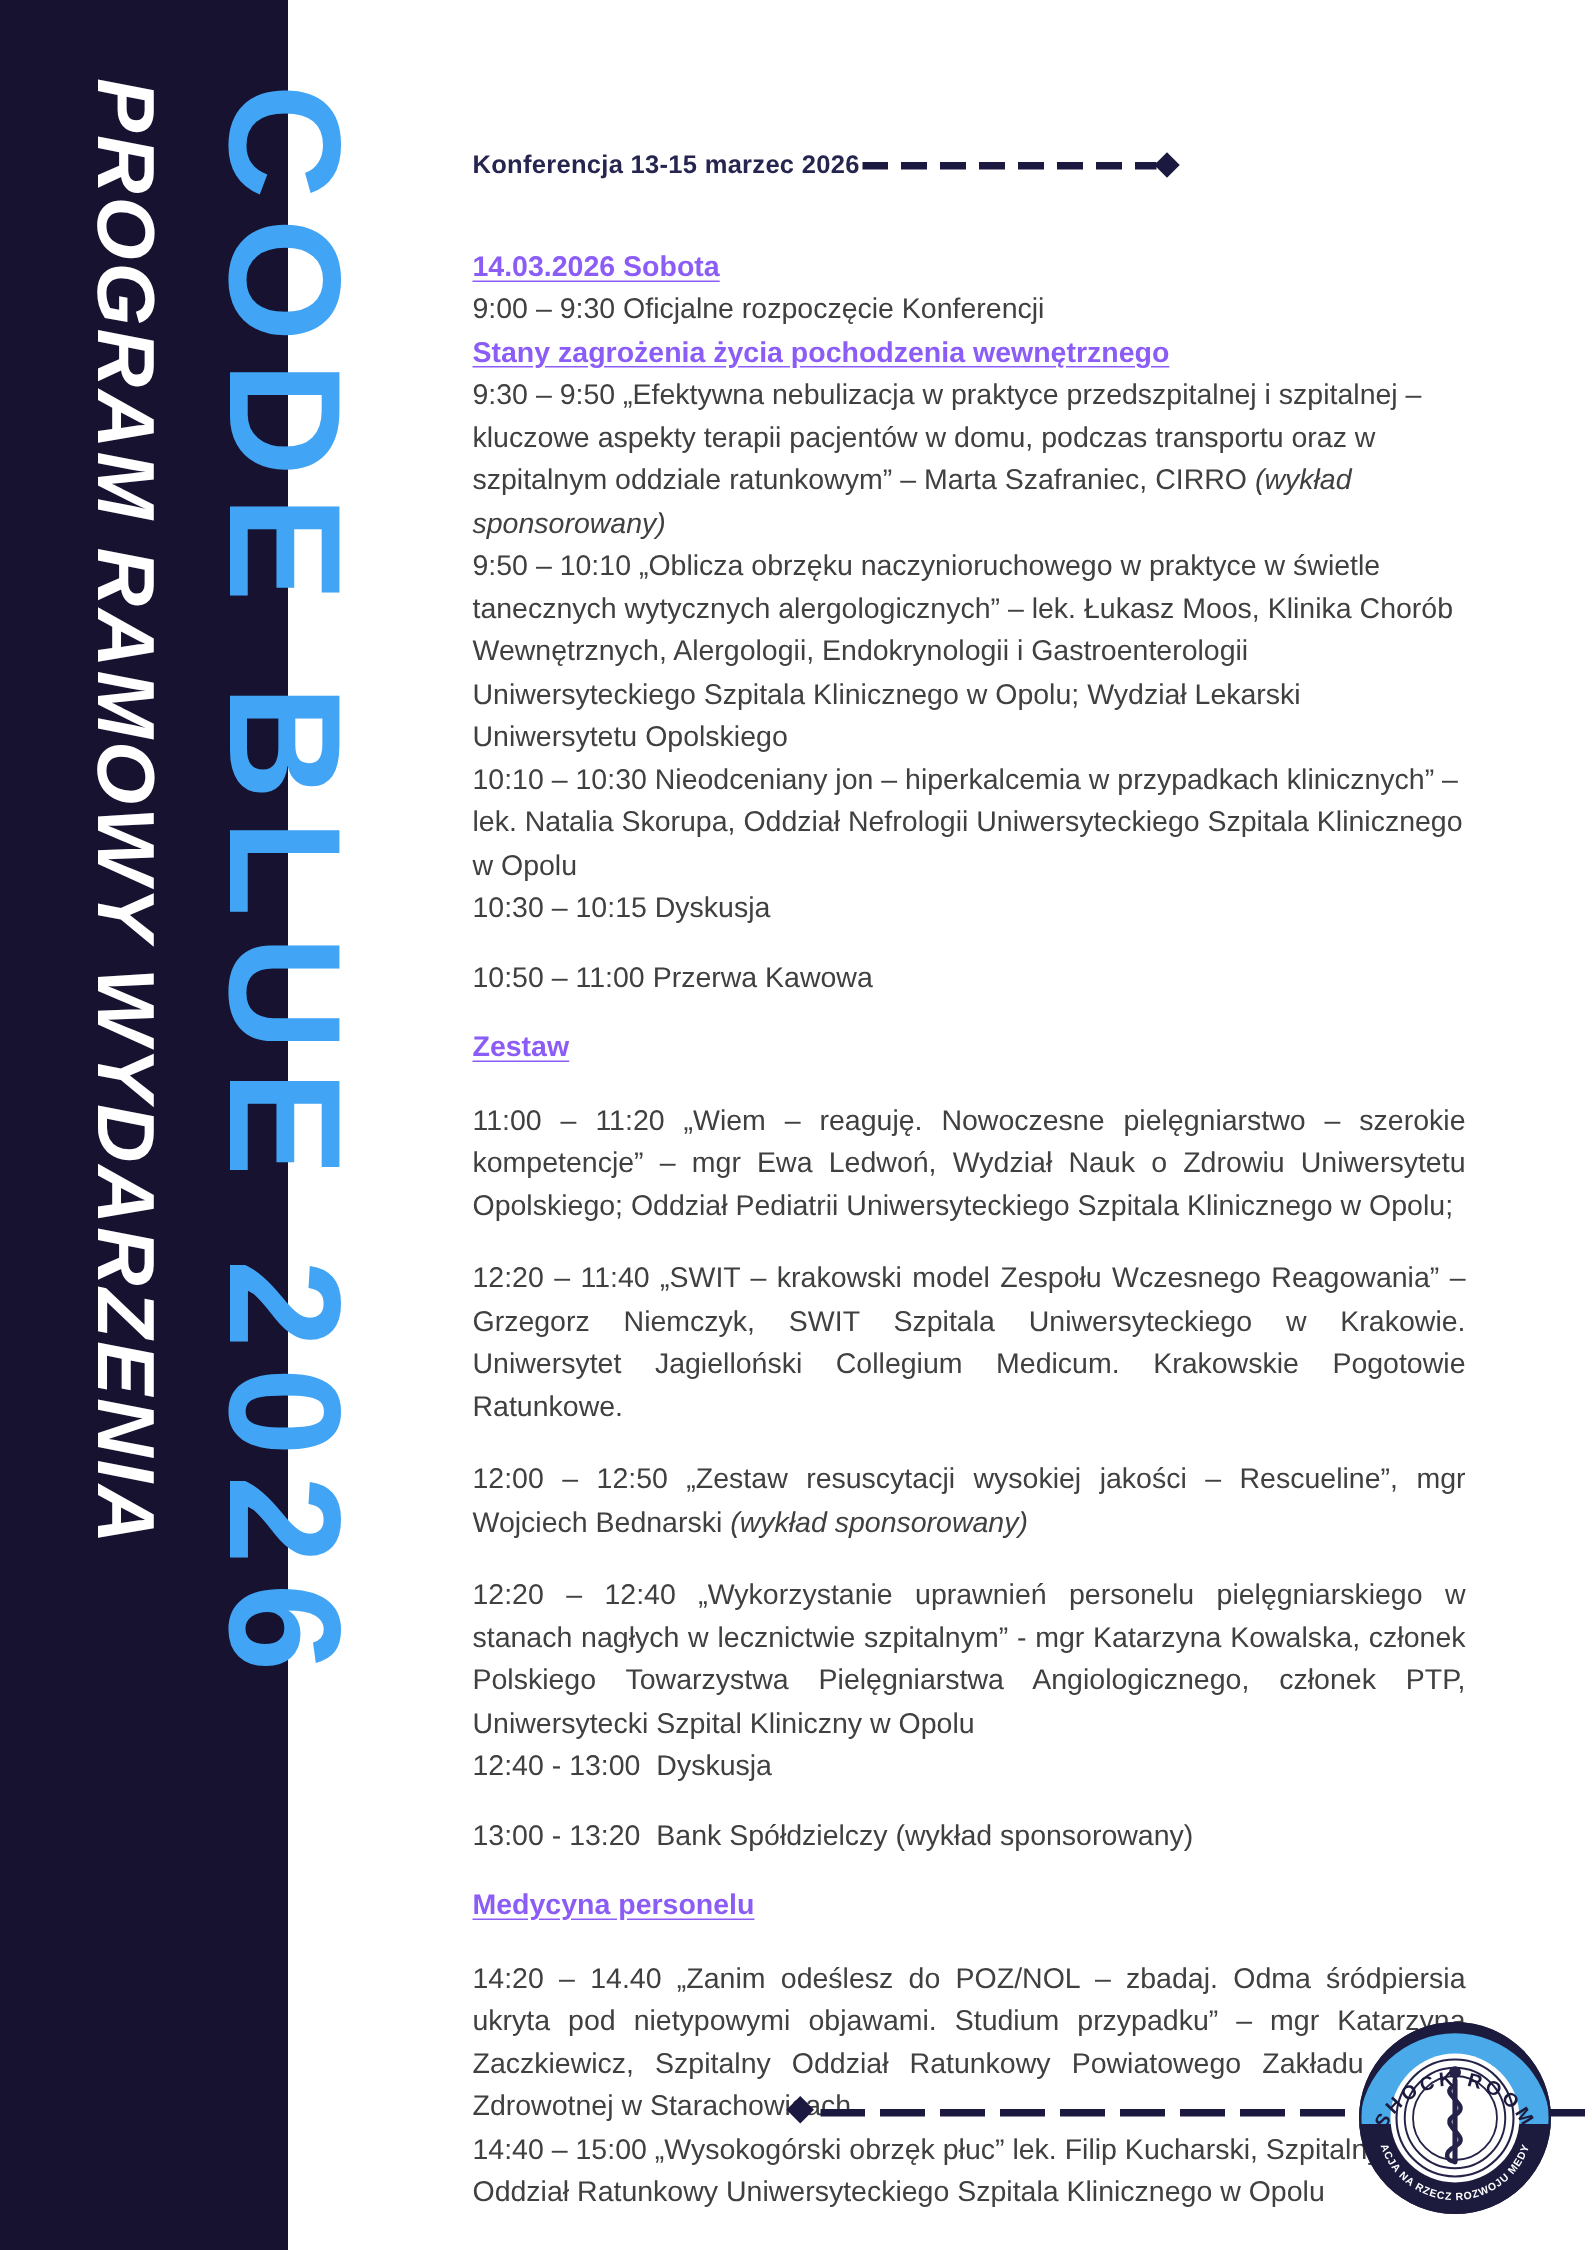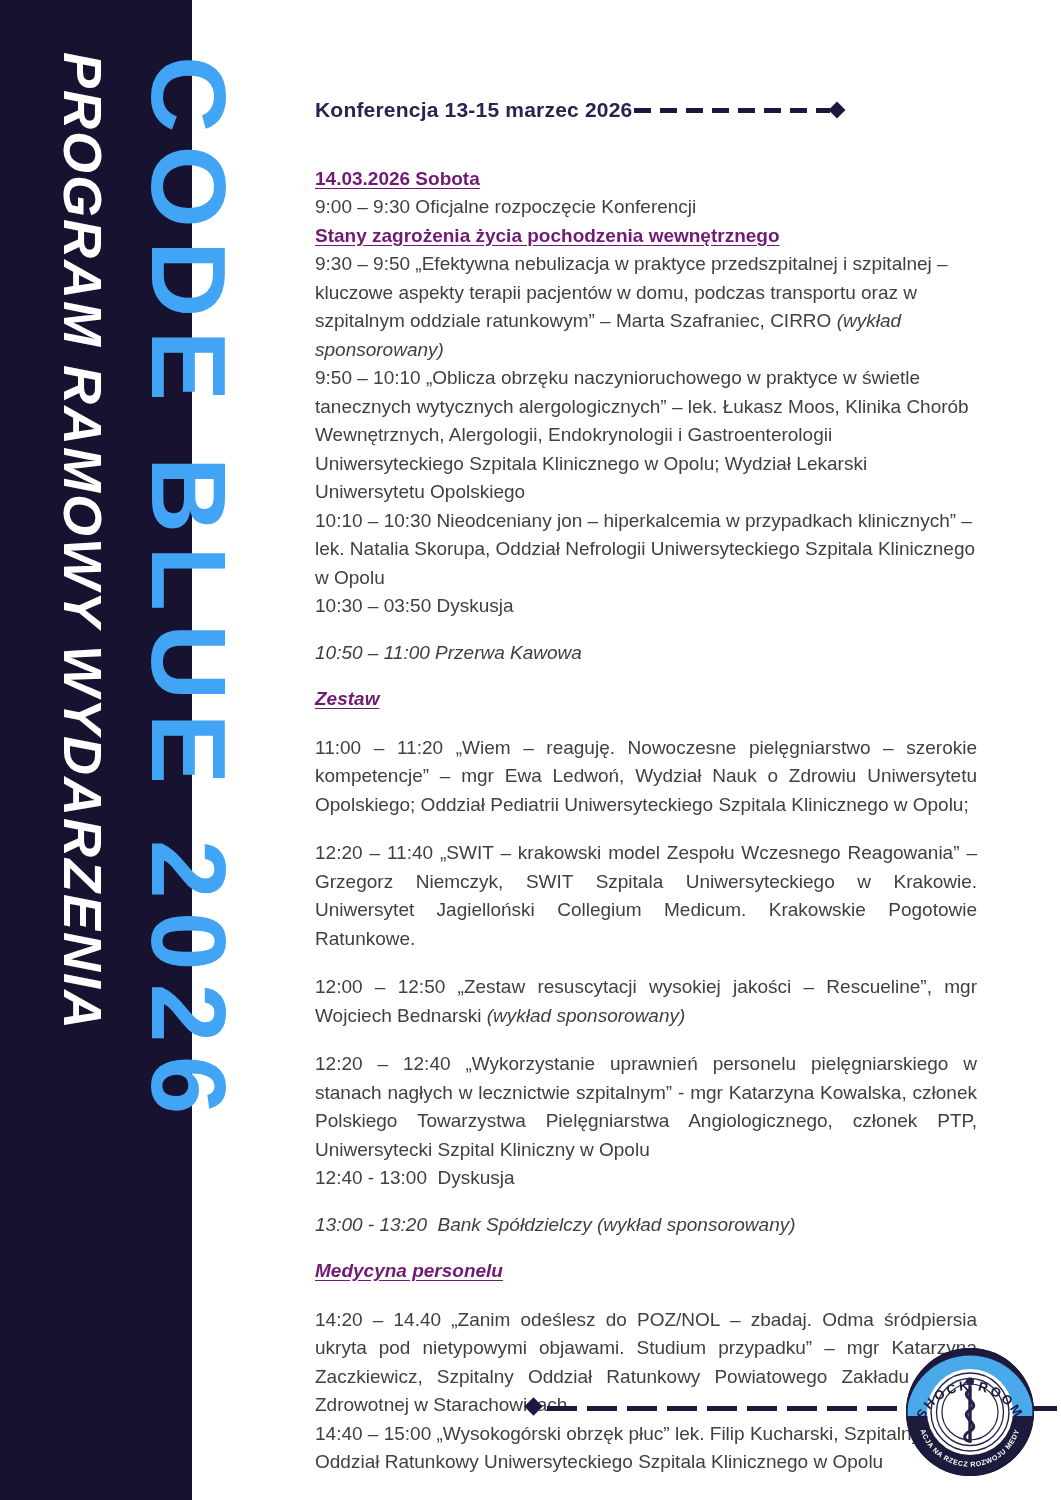--- a/index.html
+++ b/index.html
@@ -20,37 +20,37 @@
     left:136px;top:56px;color:#42a4f5;font-size:106px;font-weight:800;
     letter-spacing:13px;z-index:2;
   }
   
   .content{
     position:absolute;left:315px;top:96px;width:662px;
     color:#404040;font-size:19px;line-height:28.5px;
   }
   .title-row{display:flex;align-items:center;margin:0 0 40px 0;}
   .title-row h1{
-    margin:0;font-size:21px;font-weight:700;color:#262550;white-space:nowrap;
+    margin:0;font-size:17px;font-weight:700;color:#262550;white-space:nowrap;
     letter-spacing:0.2px;
     text-align:center;
   }
   .dash-line{
     flex:0 0 auto;width:196px;height:5px;margin-left:2px;
     background:repeating-linear-gradient(90deg,#1c1940 0 17px,transparent 17px 26px);
   }
   .diamond{
     flex:0 0 auto;width:12px;height:12px;background:#1c1940;
     transform:rotate(45deg);margin-left:1px;
   }
   
   .schedule p{margin:0;}
-  .schedule p.gap{margin-top:18px;font-style:italic;}
+  .schedule p.gap{margin-top:18px;}
   .schedule p.head{
-    font-weight:700;color:#701a75;text-decoration:underline;
+    font-weight:700;color:#8b5cf6;text-decoration:underline;
     text-underline-offset:3px;
   }
   .schedule p.justify{text-align:justify;margin-top:20px;}
   .schedule .it{font-style:italic;}
   
   .bottom-line{
     position:absolute;left:547px;top:1406px;width:514px;height:5px;z-index:1;
     background:repeating-linear-gradient(90deg,#1c1940 0 30px,transparent 30px 40px);
   }
   .bottom-diamond{
@@ -76,21 +76,21 @@
     <div class="dash-line"></div>
     <div class="diamond"></div>
   </div>
   <div class="schedule">
       <p class="head"><span>14.03.2026 Sobota</span></p>
       <p class=""><span>9:00 – 9:30 Oficjalne rozpoczęcie Konferencji</span></p>
       <p class="head"><span>Stany zagrożenia życia pochodzenia wewnętrznego</span></p>
       <p class=""><span>9:30 – 9:50 „Efektywna nebulizacja w praktyce przedszpitalnej i szpitalnej – kluczowe aspekty terapii pacjentów w domu, podczas transportu oraz w szpitalnym oddziale ratunkowym” – Marta Szafraniec, CIRRO </span><span class="it">(wykład sponsorowany)</span></p>
       <p class=""><span>9:50 – 10:10 „Oblicza obrzęku naczynioruchowego w praktyce w świetle tanecznych wytycznych alergologicznych” – lek. Łukasz Moos, Klinika Chorób Wewnętrznych, Alergologii, Endokrynologii i Gastroenterologii Uniwersyteckiego Szpitala Klinicznego w Opolu; Wydział Lekarski Uniwersytetu Opolskiego</span></p>
       <p class=""><span>10:10 – 10:30 Nieodceniany jon – hiperkalcemia w przypadkach klinicznych” – lek. Natalia Skorupa, Oddział Nefrologii Uniwersyteckiego Szpitala Klinicznego w Opolu</span></p>
-      <p class=""><span>10:30 – 03:50 Dyskusja</span></p>
+      <p class=""><span>10:30 – 10:15 Dyskusja</span></p>
       <p class="gap"><span>10:50 – 11:00 Przerwa Kawowa</span></p>
       <p class="head gap"><span>Zestaw</span></p>
       <p class="justify"><span>11:00 – 11:20 „Wiem – reaguję. Nowoczesne pielęgniarstwo – szerokie kompetencje” – mgr Ewa Ledwoń, Wydział Nauk o Zdrowiu Uniwersytetu Opolskiego; Oddział Pediatrii Uniwersyteckiego Szpitala Klinicznego w Opolu;</span></p>
       <p class="justify"><span>12:20 – 11:40 „SWIT – krakowski model Zespołu Wczesnego Reagowania” – Grzegorz Niemczyk, SWIT Szpitala Uniwersyteckiego w Krakowie. Uniwersytet Jagielloński Collegium Medicum. Krakowskie Pogotowie Ratunkowe.</span></p>
       <p class="justify"><span>12:00 – 12:50 „Zestaw resuscytacji wysokiej jakości – Rescueline”, mgr Wojciech Bednarski </span><span class="it">(wykład sponsorowany)</span></p>
       <p class="justify"><span>12:20 – 12:40 „Wykorzystanie uprawnień personelu pielęgniarskiego w stanach nagłych w lecznictwie szpitalnym” - mgr Katarzyna Kowalska, członek Polskiego Towarzystwa Pielęgniarstwa Angiologicznego, członek PTP, Uniwersytecki Szpital Kliniczny w Opolu</span></p>
       <p class=""><span>12:40 - 13:00&nbsp; Dyskusja</span></p>
       <p class="gap"><span>13:00 - 13:20&nbsp; Bank Spółdzielczy (wykład sponsorowany)</span></p>
       <p class="head gap"><span>Medycyna personelu</span></p>
       <p class="justify"><span>14:20 – 14.40 „Zanim odeślesz do POZ/NOL – zbadaj. Odma śródpiersia ukryta pod nietypowymi objawami. Studium przypadku” – mgr Katarzyna Zaczkiewicz, Szpitalny Oddział Ratunkowy Powiatowego Zakładu Opieki Zdrowotnej w Starachowicach</span></p>

